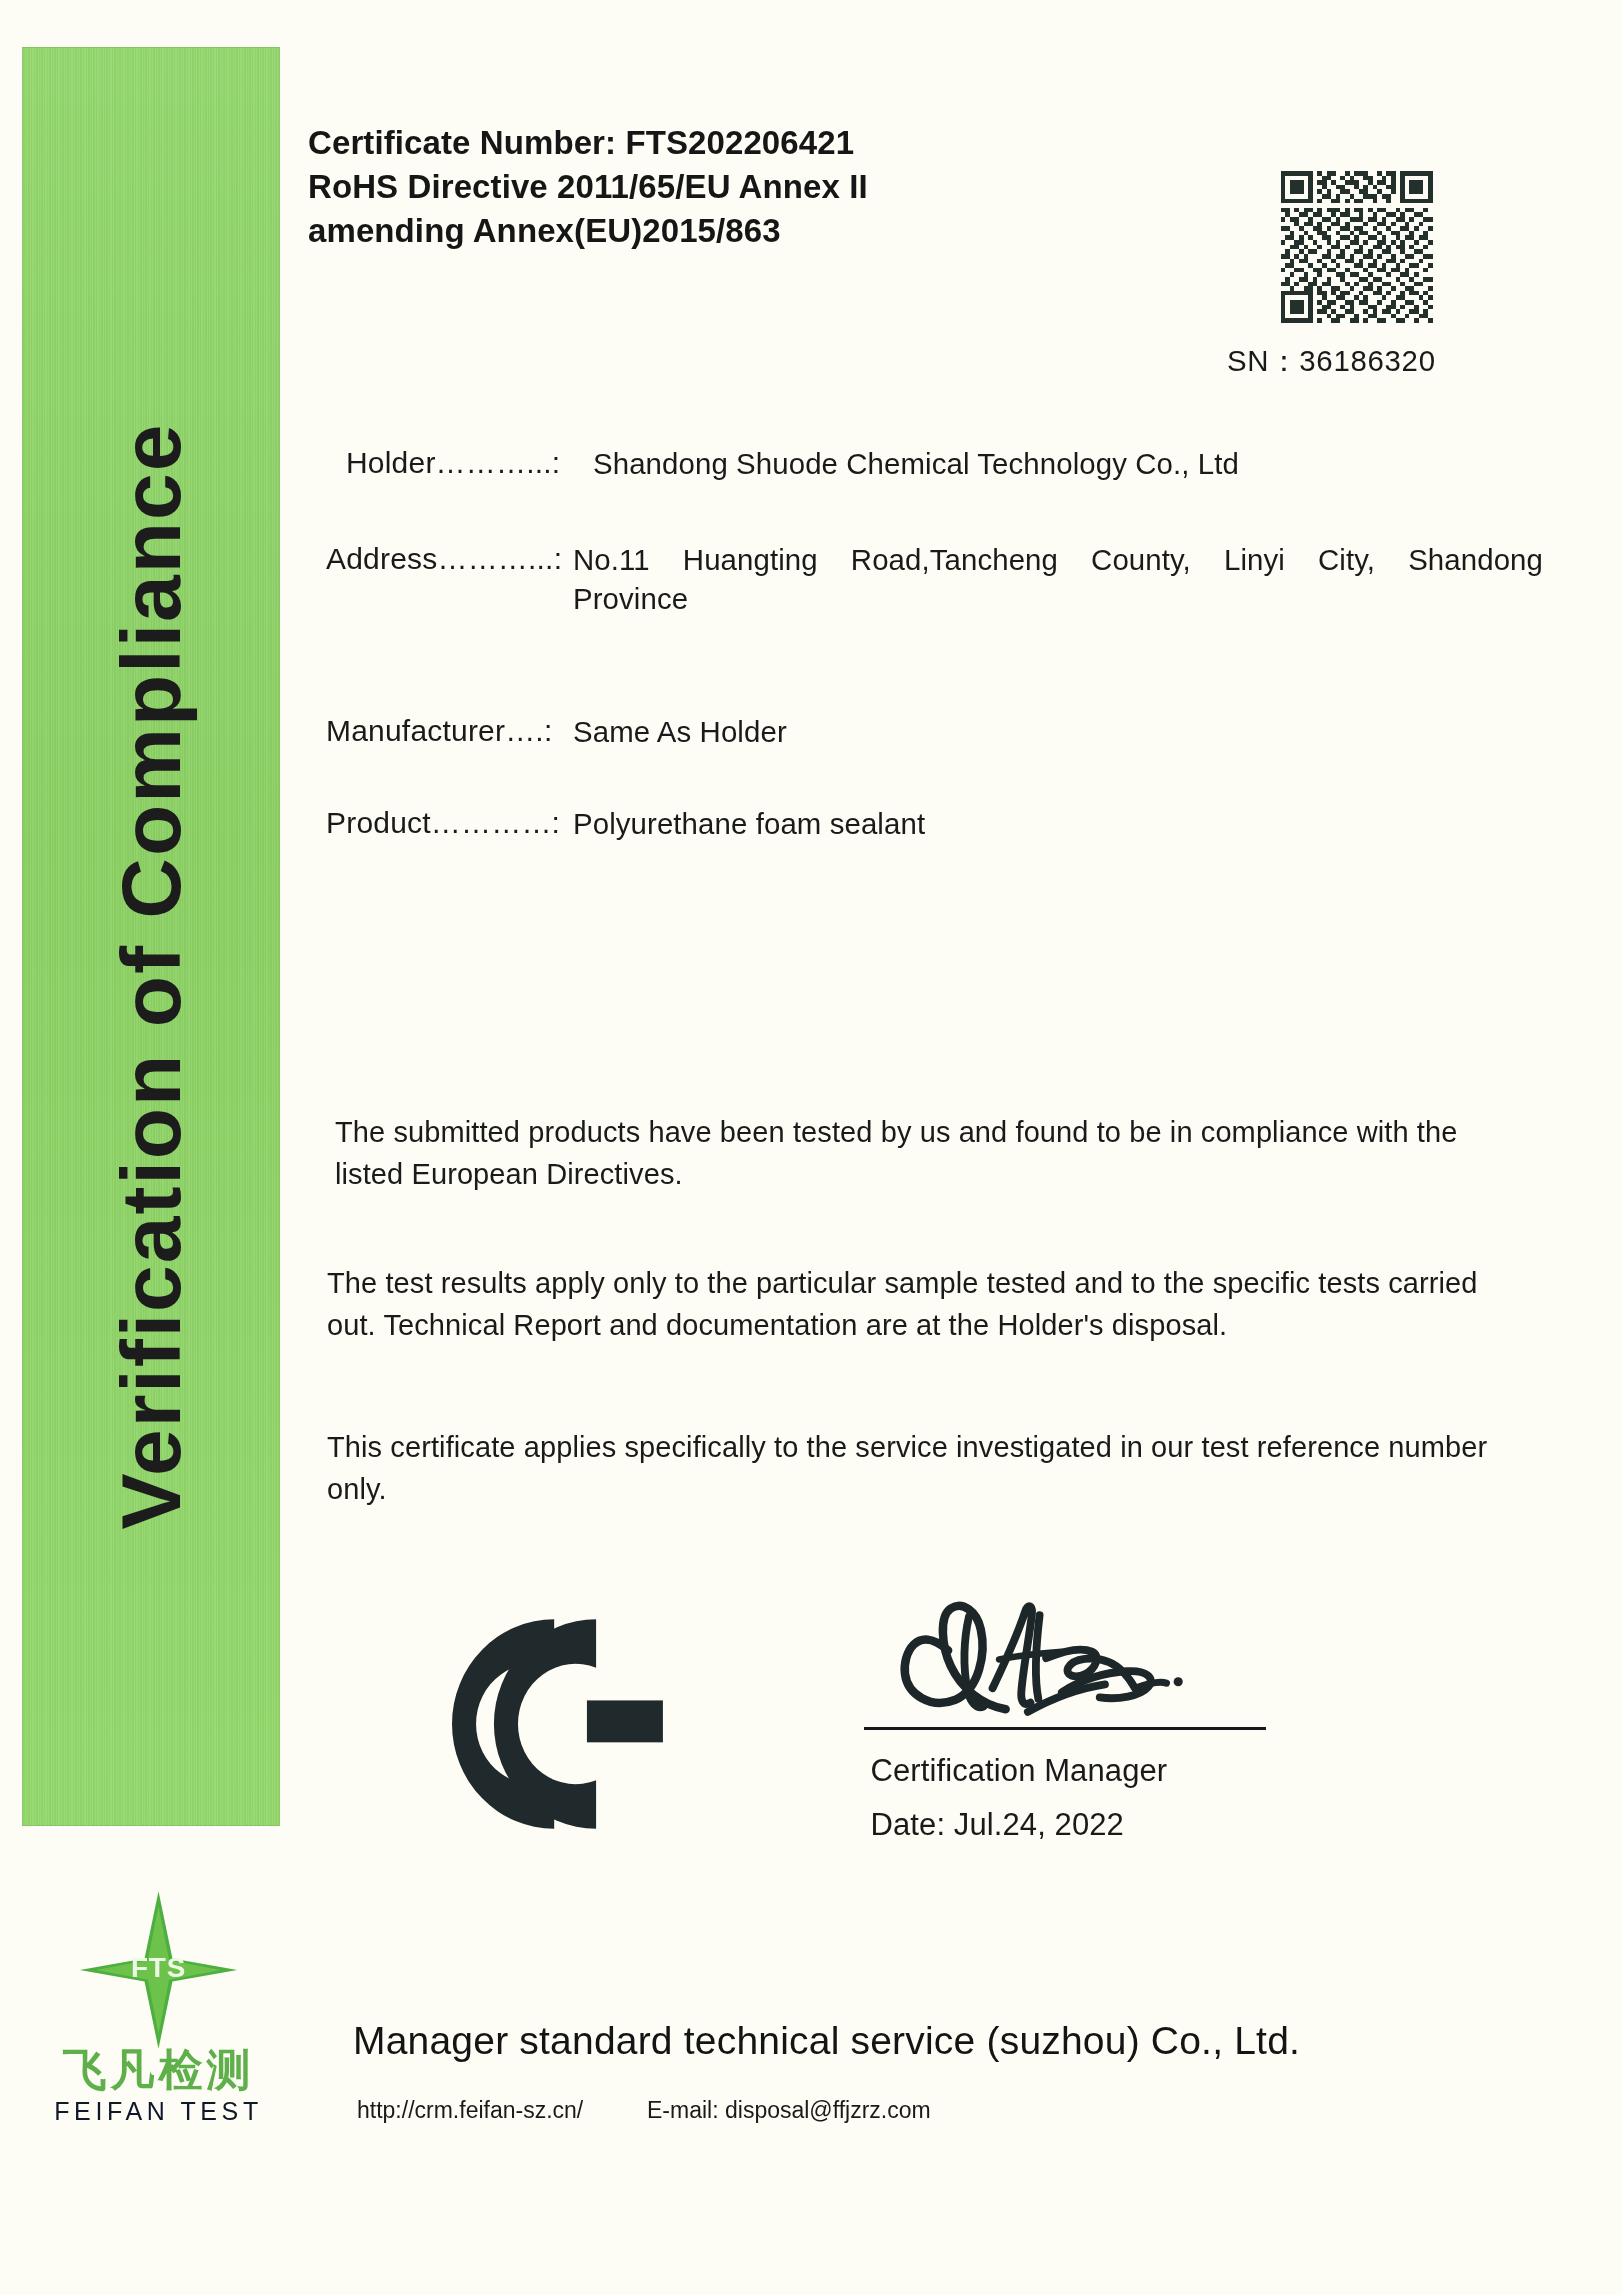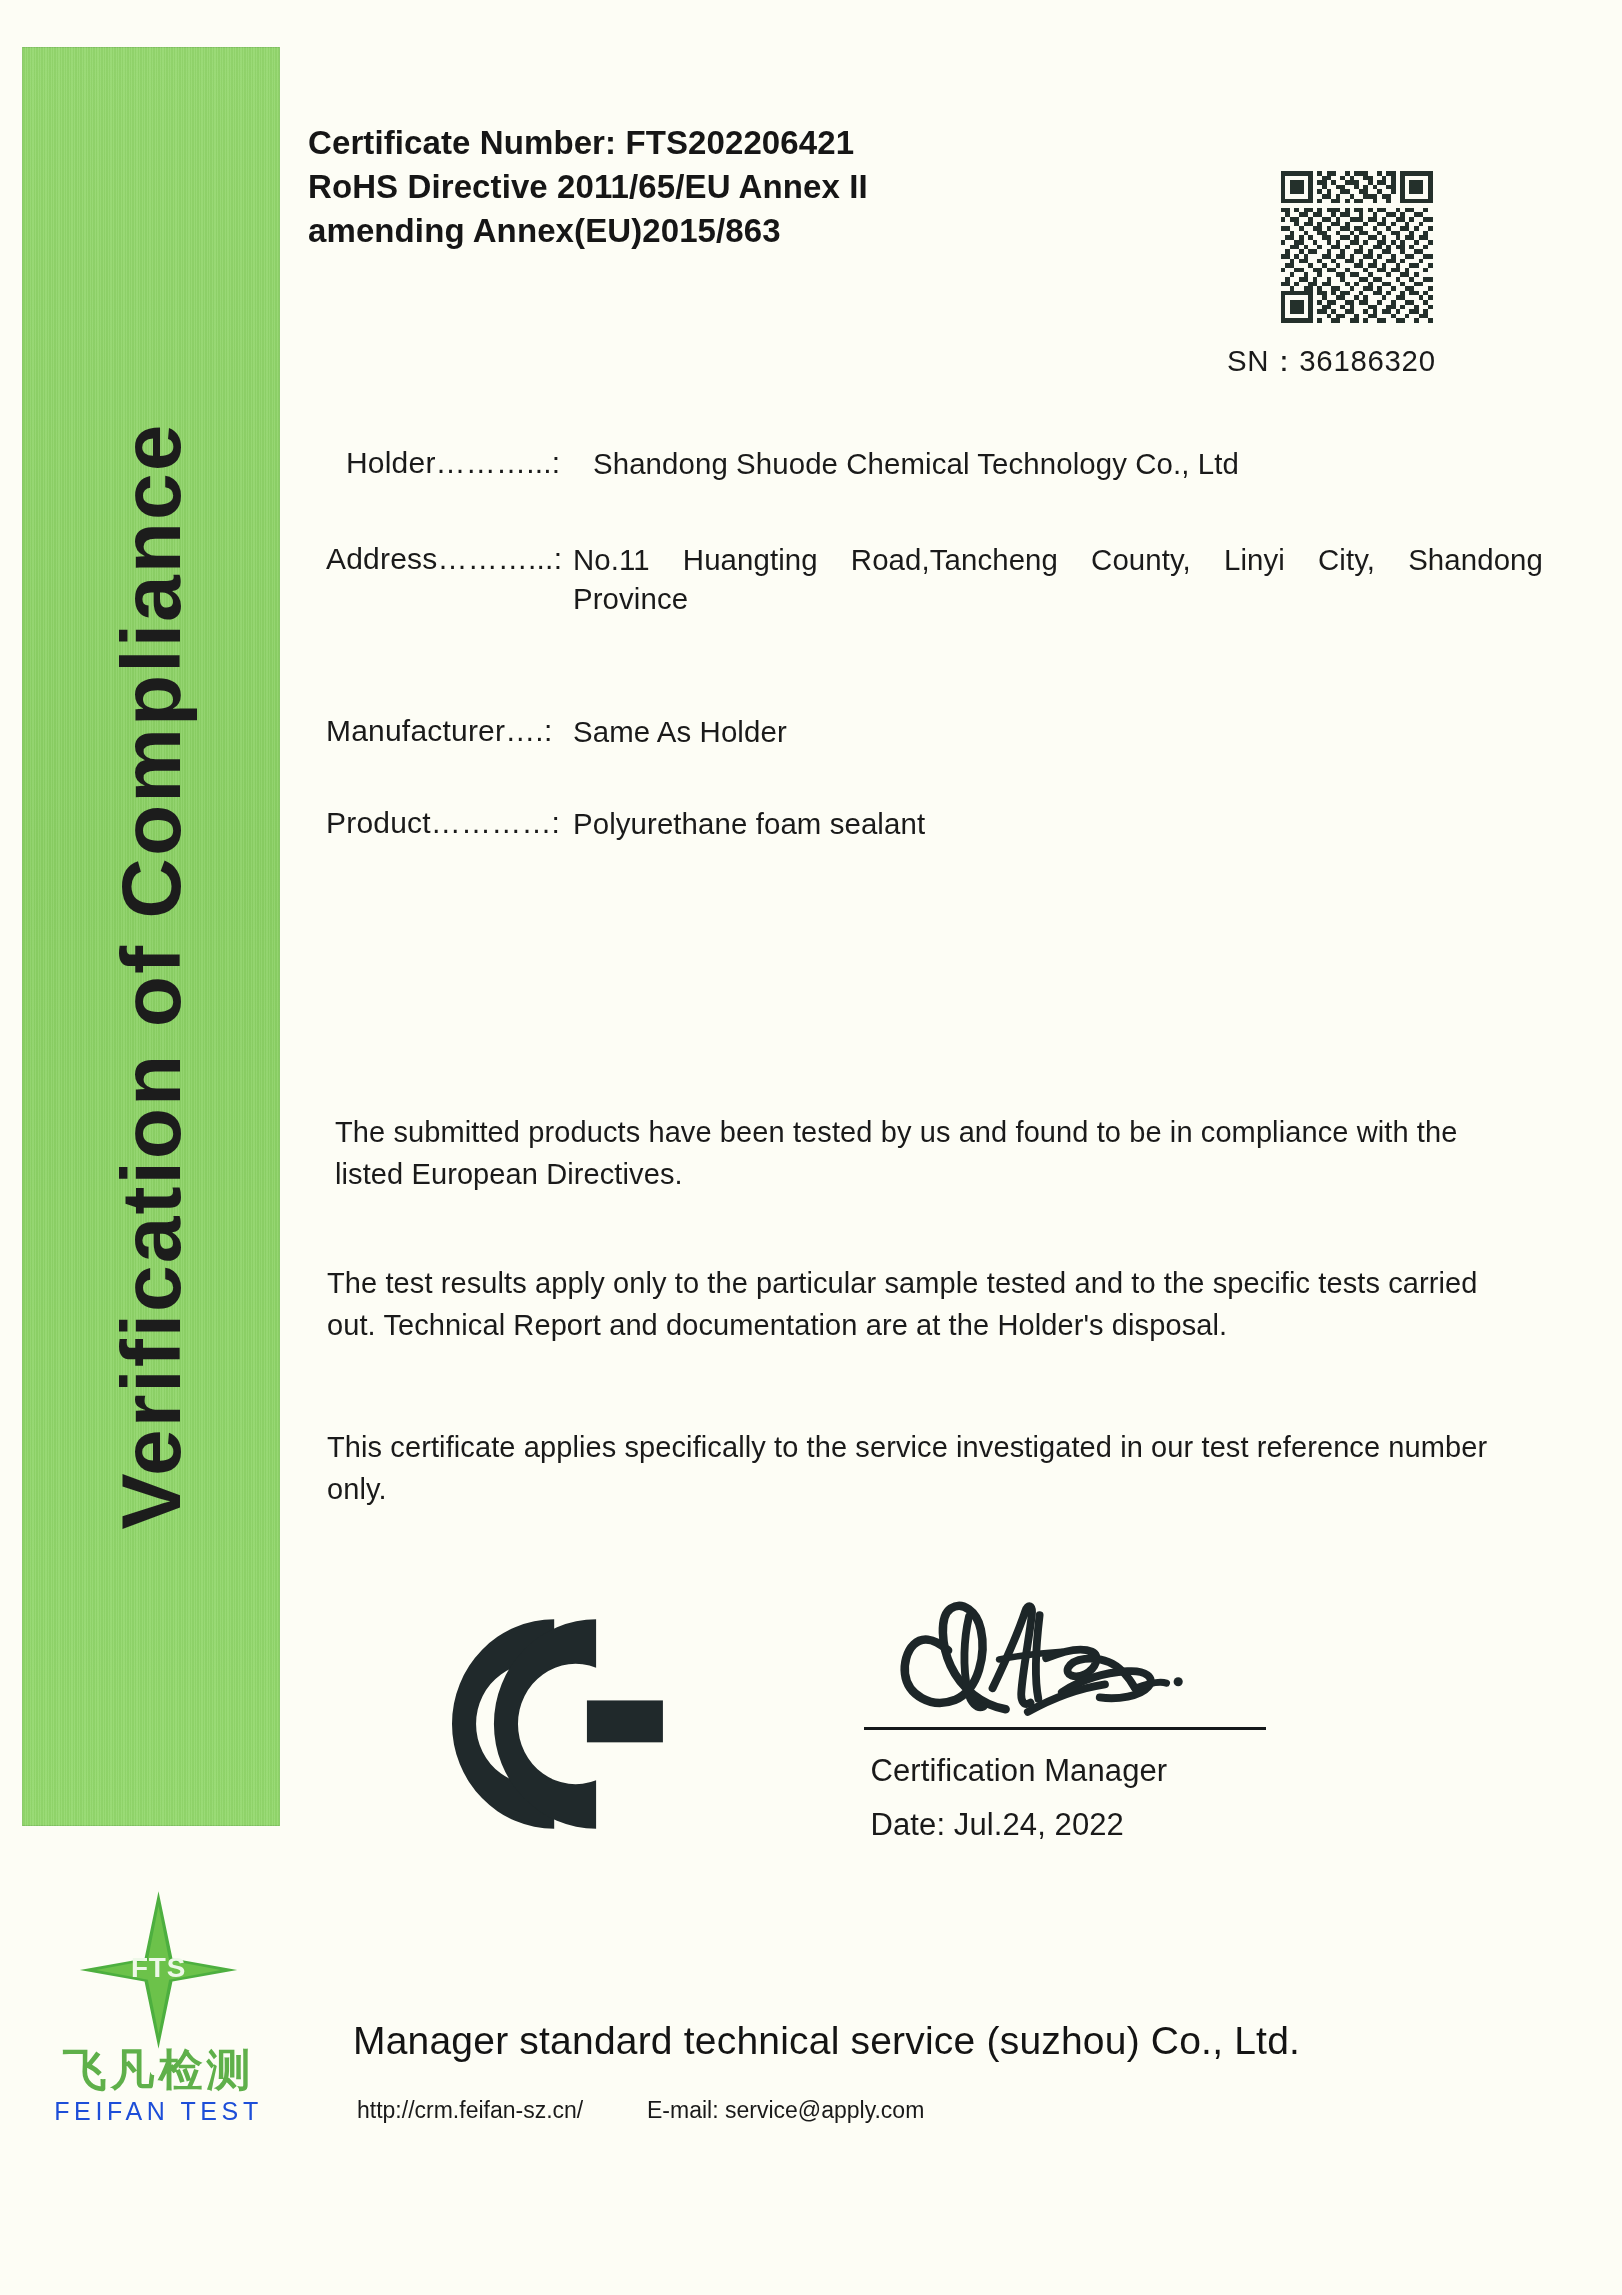--- a/index.html
+++ b/index.html
@@ -123,21 +123,21 @@
   #logo-block{position:absolute;left:31px;top:1888px;width:255px;}
   #logo-star{width:177px;height:164px;display:block;margin:0 auto;}
   #logo-cn{
     text-align:center;font-size:44px;font-weight:bold;
     color:#5fb04a;letter-spacing:3.9px;line-height:1;
     margin-top:-3.9px;
     font-family:"DejaVu Sans", sans-serif;
   }
   #logo-en{
     text-align:center;font-size:25px;
-    color:#1d4ed8;letter-spacing:4.6px;line-height:1;
+    color:#0f172a;letter-spacing:4.6px;line-height:1;
     margin-top:6.5px;
   }
 
   
   #footer-company{
     position:absolute;left:353px;top:2019px;
     font-size:39px;color:#141414;letter-spacing:0.2px;
     white-space:nowrap;
   }
   #footer-links{
@@ -532,15 +532,15 @@
     <text x="100" y="108" text-anchor="middle" font-family="Liberation Sans, sans-serif" font-size="34" font-weight="bold" fill="#eef8e8" letter-spacing="1">FTS</text>
   </svg>
   <div id="logo-cn">飞凡检测</div>
   <div id="logo-en">FEIFAN TEST</div>
 </div>
 
 <div id="footer-company">Manager standard technical service (suzhou) Co., Ltd.</div>
 <div id="footer-links">
   <span>http://crm.feifan-sz.cn/</span>
   <span class="sp"></span>
-  <span>E-mail: service@apply.com</span>
+  <span>E-mail: disposal@ffjzrz.com</span>
 </div>
 
 
 </body></html>

